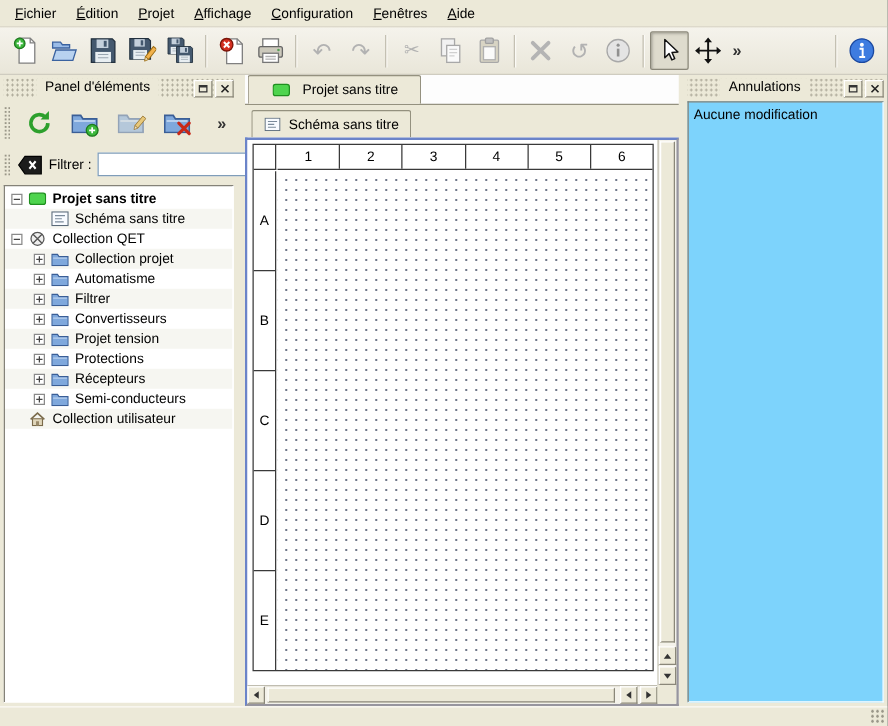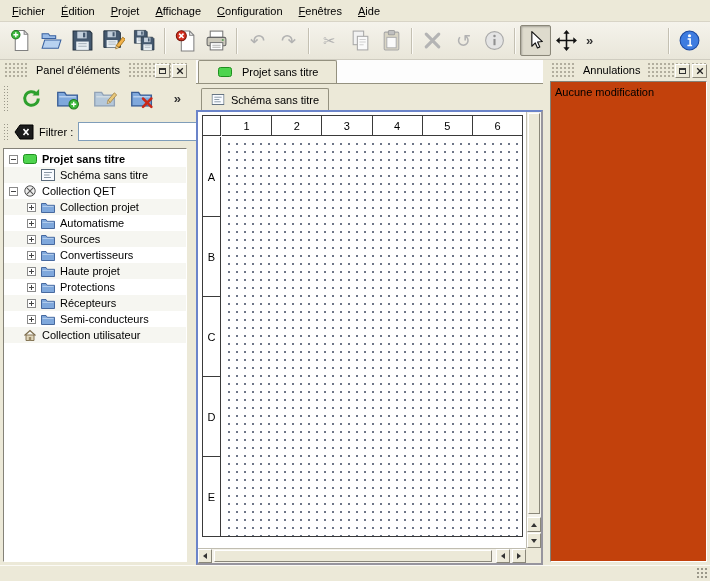--- a/index.html
+++ b/index.html
@@ -124,21 +124,21 @@
     background:#ece9d8; border:1px solid; border-color:#fff #8a8779 #8a8779 #fff; }
   .hslider { position:absolute; top:1px; bottom:1px; left:16px; right:34px;
     background:#ece9d8; border:1px solid; border-color:#fff #8a8779 #8a8779 #fff; }
   .arr { display:block; width:0; height:0; }
   .arr-up    { border-left:3.5px solid transparent; border-right:3.5px solid transparent; border-bottom:4.5px solid #333; }
   .arr-down  { border-left:3.5px solid transparent; border-right:3.5px solid transparent; border-top:4.5px solid #333; }
   .arr-left  { border-top:3.5px solid transparent; border-bottom:3.5px solid transparent; border-right:4.5px solid #333; }
   .arr-right { border-top:3.5px solid transparent; border-bottom:3.5px solid transparent; border-left:4.5px solid #333; }
   
   .undo-list { position:absolute; left:3px; right:3px; top:21px; bottom:3px;
-    background:#c2410c; border:1px solid; border-color:#848278 #fff #fff #848278; padding-top:1px; }
+    background:#7dd3fc; border:1px solid; border-color:#848278 #fff #fff #848278; padding-top:1px; }
   .urow { height:17px; display:flex; align-items:center; padding-left:4px; white-space:nowrap; }
   
   .statusbar { position:absolute; left:0; right:0; bottom:0; height:16px;
     background:#ece9d8; border-top:1px solid #fbfaf5; }
   .grip { position:absolute; right:2px; bottom:2px; width:12px; height:12px;
     background-image:radial-gradient(circle,#9a9789 1px,transparent 1.2px);
     background-size:4px 4px; }
 </style>
 </head>
 <body>
@@ -400,35 +400,35 @@
         <svg class="ticon" viewBox="0 0 14 12">
             <use href="#sym-folder"></use>
           </svg>
         <span class="tlabel">Automatisme</span>
       </div>
       <div class="trow lvl1">
         <span class="expander plus"></span>
         <svg class="ticon" viewBox="0 0 14 12">
             <use href="#sym-folder"></use>
           </svg>
-        <span class="tlabel">Sources</span>
+        <span class="tlabel">Filtrer</span>
       </div>
       <div class="trow lvl1">
         <span class="expander plus"></span>
         <svg class="ticon" viewBox="0 0 14 12">
             <use href="#sym-folder"></use>
           </svg>
         <span class="tlabel">Convertisseurs</span>
       </div>
       <div class="trow lvl1">
         <span class="expander plus"></span>
         <svg class="ticon" viewBox="0 0 14 12">
             <use href="#sym-folder"></use>
           </svg>
-        <span class="tlabel">Haute projet</span>
+        <span class="tlabel">Projet tension</span>
       </div>
       <div class="trow lvl1">
         <span class="expander plus"></span>
         <svg class="ticon" viewBox="0 0 14 12">
             <use href="#sym-folder"></use>
           </svg>
         <span class="tlabel">Protections</span>
       </div>
       <div class="trow lvl1">
         <span class="expander plus"></span>

